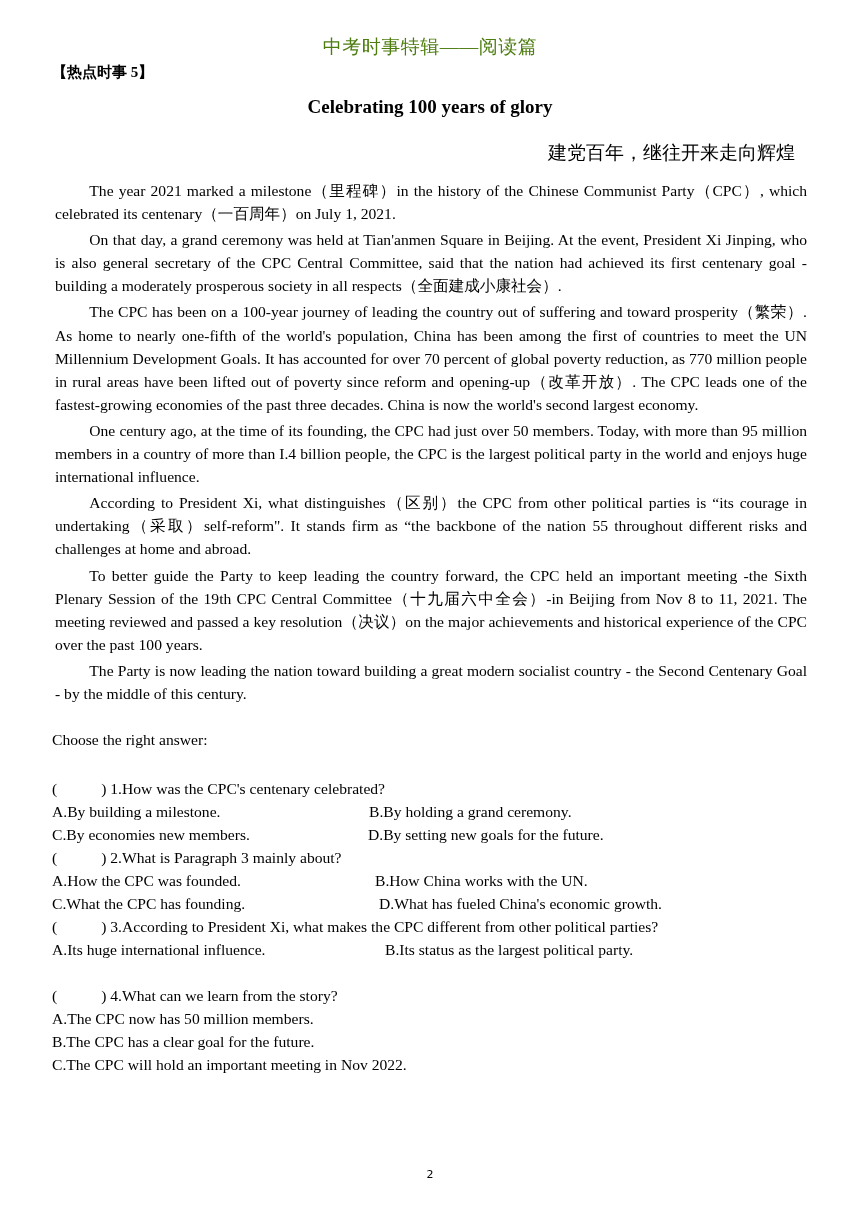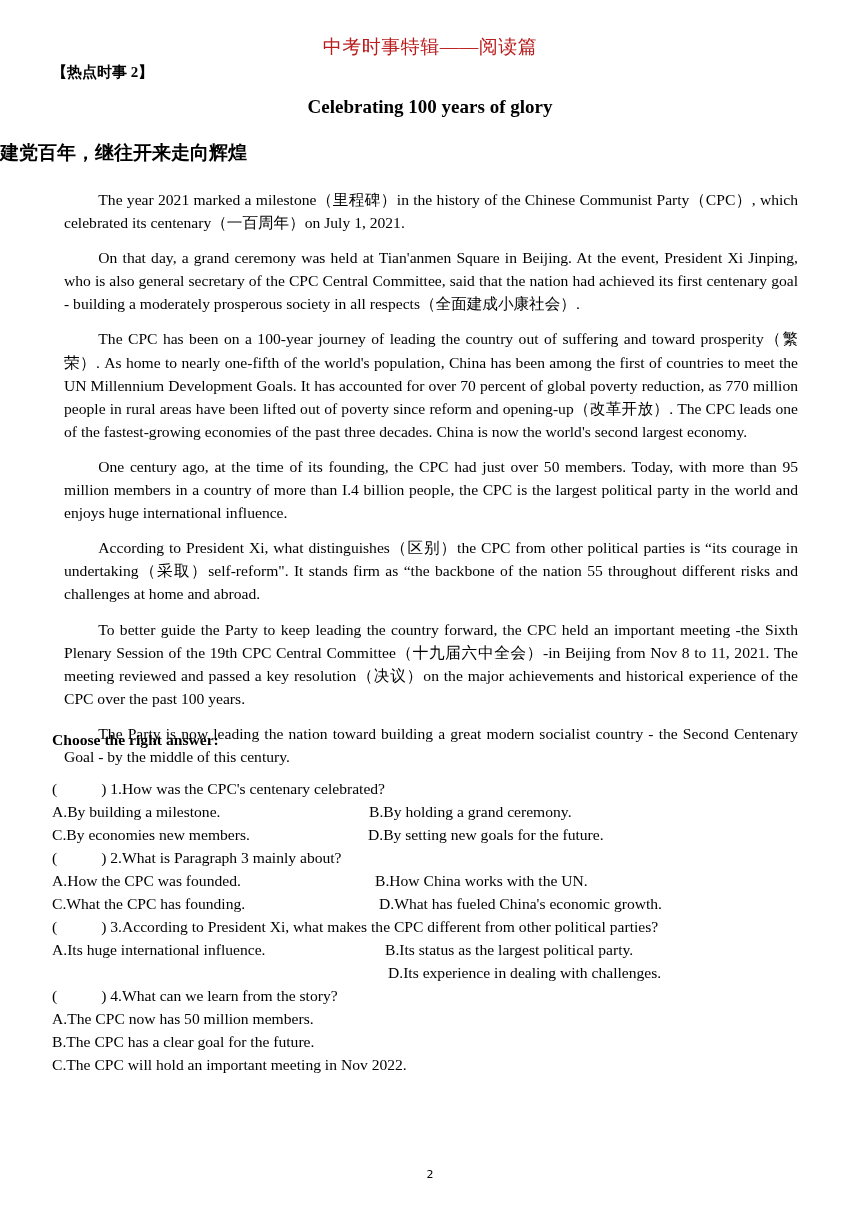--- a/index.html
+++ b/index.html
@@ -1,42 +1,42 @@
 <!DOCTYPE html>
 <html><head>
 <meta charset="utf-8">
 <style>
   html, body { margin: 0; padding: 0; background: #ffffff; }
   body { width: 860px; height: 1216px; position: relative; overflow: hidden;
          font-family: "Liberation Serif", "DejaVu Serif", serif; color: #000; }
   .page-header { position: absolute; top: 34px; left: 0; width: 860px; text-align: center;
-                 font-size: 19px; letter-spacing: 0.5px; color: #b91c1c; }
+                 font-size: 19px; letter-spacing: 0.5px; color: #4d7c0f; }
   .tag { position: absolute; top: 63px; left: 52px; font-size: 15px; font-weight: bold; }
   .title-en { position: absolute; top: 96px; left: 0; width: 860px; text-align: center;
               font-size: 19px; font-weight: bold; font-family: Liberation Serif, serif; }
-  .title-zh { position: absolute; top: 140px; left: 0; width: 795px; text-align: left;
-              font-size: 19px; font-weight: bold; }
+  .title-zh { position: absolute; top: 140px; left: 0; width: 795px; text-align: right;
+              font-size: 19px; font-weight: normal; }
   .article { position: absolute; top: 176px; left: 52px; width: 758px; font-size: 15.6px;
              line-height: 23.1px; }
-  .article p { margin: 12px; text-indent: 2.2em; text-align: justify; }
-  .quiz-heading { position: absolute; top: 731px; left: 52px; font-size: 15.6px; font-weight: bold; }
+  .article p { margin: 3px; text-indent: 2.2em; text-align: justify; }
+  .quiz-heading { position: absolute; top: 731px; left: 52px; font-size: 15.6px; font-weight: normal; }
   .quiz { position: absolute; top: 777px; left: 52px; width: 760px; font-size: 15.6px; line-height: 23px; }
   .q-line { white-space: nowrap; height: 23px; position: relative; }
   .blank { display: inline-block; width: 44px; }
   .opt-row { position: relative; height: 23px; white-space: nowrap; }
   .opt-row .left { position: absolute; left: 0; }
   .opt-row .right { position: absolute; }
   .page-num { position: absolute; top: 1168px; left: 0; width: 860px; text-align: center;
               font-family: "DejaVu Sans", sans-serif; font-size: 11px; }
 </style>
 </head>
 <body>
 
 <div class="page-header">中考时事特辑——阅读篇</div>
-<div class="tag">【热点时事 2】</div>
+<div class="tag">【热点时事 5】</div>
 
 <div class="title-en">Celebrating 100 years of glory</div>
 <div class="title-zh">建党百年，继往开来走向辉煌</div>
 
 <div class="article">
   <p>The year 2021 marked a milestone（里程碑）in the history of the Chinese Communist Party（CPC）, which celebrated its centenary（一百周年）on July 1, 2021.</p>
   <p>On that day, a grand ceremony was held at Tian'anmen Square in Beijing. At the event, President Xi Jinping, who is also general secretary of the CPC Central Committee, said that the nation had achieved its first centenary goal - building a moderately prosperous society in all respects（全面建成小康社会）.</p>
   <p>The CPC has been on a 100-year journey of leading the country out of suffering and toward prosperity（繁荣）. As home to nearly one-fifth of the world's population, China has been among the first of countries to meet the UN Millennium Development Goals. It has accounted for over 70 percent of global poverty reduction, as 770 million people in rural areas have been lifted out of poverty since reform and opening-up（改革开放）. The CPC leads one of the fastest-growing economies of the past three decades. China is now the world's second largest economy.</p>
   <p>One century ago, at the time of its founding, the CPC had just over 50 members. Today, with more than 95 million members in a country of more than I.4 billion people, the CPC is the largest political party in the world and enjoys huge international influence.</p>
   <p>According to President Xi, what distinguishes（区别）the CPC from other political parties is “its courage in undertaking（采取）self-reform". It stands firm as “the backbone of the nation 55 throughout different risks and challenges at home and abroad.</p>
@@ -73,21 +73,20 @@
   </div>
 
   <div class="q-line">
     <span>(</span><span class="blank"></span><span>) 3.According to President Xi, what makes the CPC different from other political parties?</span>
   </div>
   <div class="opt-row">
     <span class="left">A.Its huge international influence.</span>
     <span class="right" style="left:333px">B.Its status as the largest political party.</span>
   </div>
   <div class="opt-row">
-    <span class="right" style="left:336px">D.Its experience in dealing with challenges.</span>
   </div>
 
   <div class="q-line">
     <span>(</span><span class="blank"></span><span>) 4.What can we learn from the story?</span>
   </div>
   <div class="q-line">A.The CPC now has 50 million members.</div>
   <div class="q-line">B.The CPC has a clear goal for the future.</div>
   <div class="q-line">C.The CPC will hold an important meeting in Nov 2022.</div>
 </div>
 

